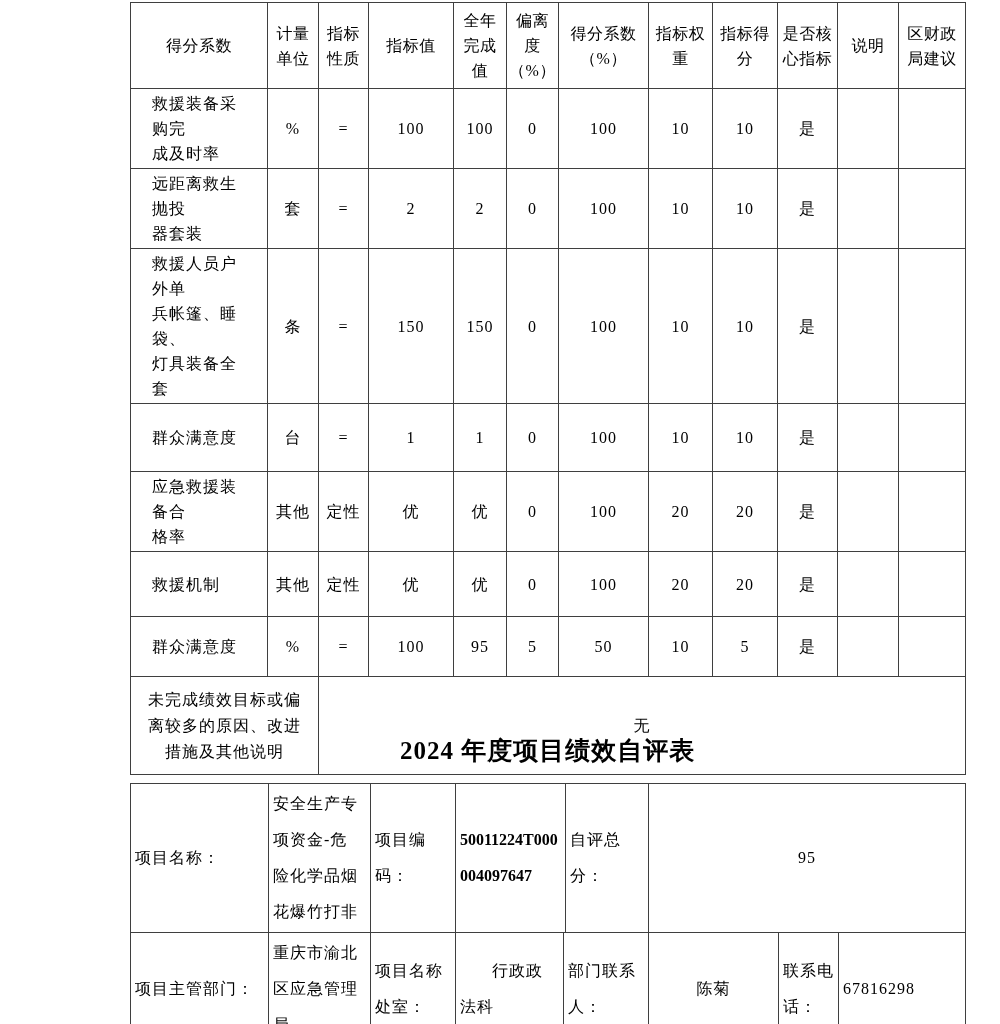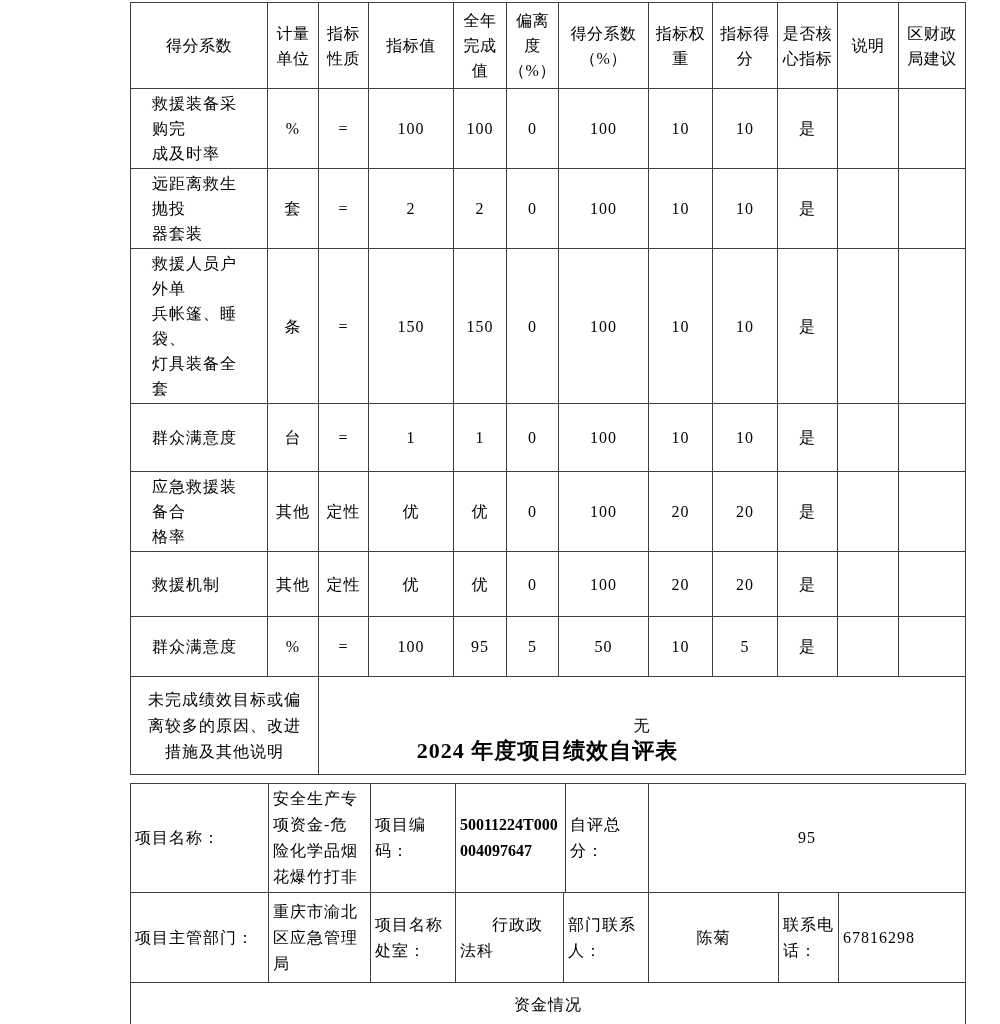--- a/index.html
+++ b/index.html
@@ -12,28 +12,28 @@
   .t1 { top:2px; width:835px; }
   .t2 { top:783px; width:835px; }
   td,th {
     border:1px solid #3f3f3f; font-weight:normal; font-size:16px;
     letter-spacing:1px; white-space:pre-line; vertical-align:middle;
     text-align:center; padding:1px 2px; line-height:25px; overflow:hidden;
   }
   th { letter-spacing:0.5px; }
   .nm { text-align:left; padding:2px 21px; }
   .ftl { line-height:26px;margin-left:32px; }
-  .t2 td { line-height:26px;margin-top:35px; }
+  .t2 td { line-height:36px;margin-top:35px; }
   .t2 .lbl, .t2 .val { text-align:left; padding:2px 4px; }
   .code { word-break:break-all; letter-spacing:0; padding:0 8px;font-weight:bold; }
   .indent { text-indent:2em; }
   .ctr { text-align:center; }
   .title {
     position:absolute; left:130px; top:733px; width:835px; margin:0;
-    text-align:center; font-size:22px; line-height:36px; font-weight:bold; letter-spacing:1px;
+    text-align:center; font-size:25px; line-height:36px; font-weight:bold; letter-spacing:1px;
   }
 </style>
 </head>
 <body>
 
 <div class="page">
 
   <table class="t1">
     <colgroup>
       <col style="width:137px">

